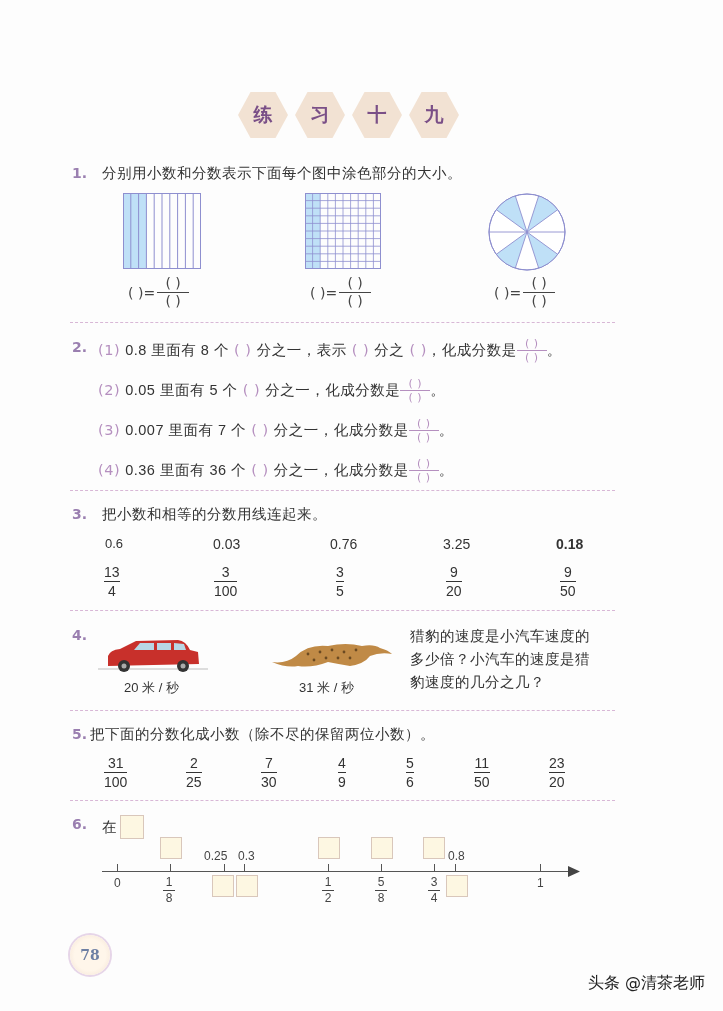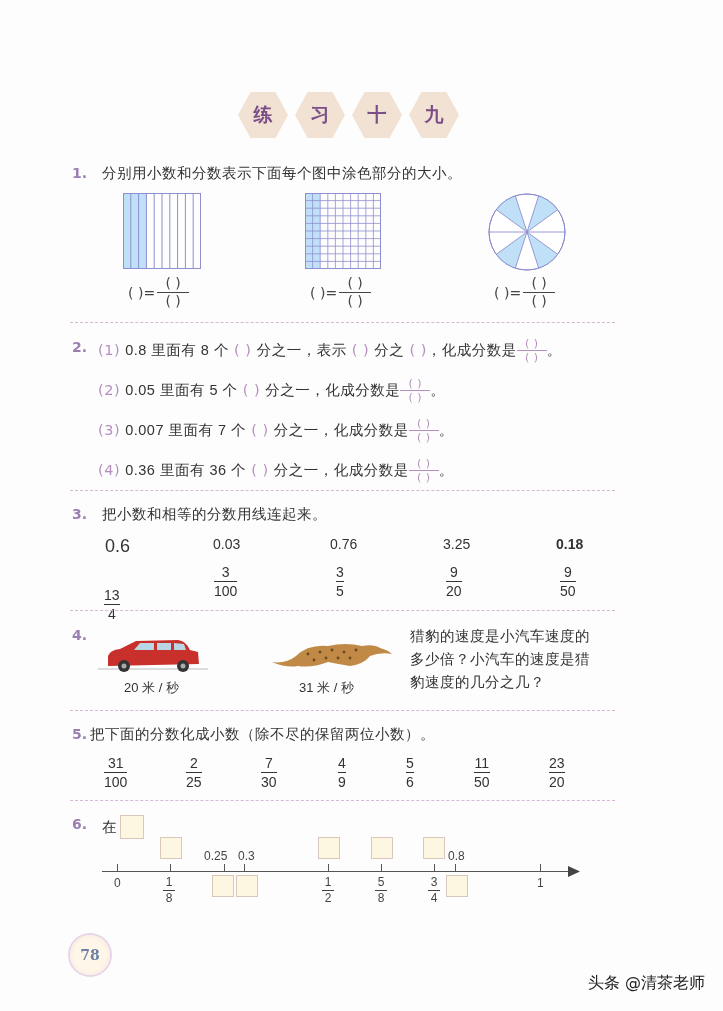--- a/index.html
+++ b/index.html
@@ -187,27 +187,27 @@
       <span class="bar"></span>
       <span>(  )</span>
     </span><span>。</span>
 </div>
 
 <div class="divider" style="top:490px;"></div>
 
 <div class="qnum" style="left:72px;top:506px;">3.</div>
 <div class="qtext" style="left:102px;top:505px;">把小数和相等的分数用线连起来。</div>
 
-<div class="abs sans" style="left:105px;top:536px;font-size:18px;">0.6</div>
+<div class="abs sans" style="left:105px;top:536px;font-size:13px;">0.6</div>
 <div class="abs sans" style="left:213px;top:536px;font-size:14px;">0.03</div>
 <div class="abs sans" style="left:330px;top:536px;font-size:14px;">0.76</div>
 <div class="abs sans" style="left:443px;top:536px;font-size:14px;">3.25</div>
 <div class="abs sans" style="left:556px;top:536px;font-size:14px;font-weight:bold;">0.18</div>
 
-<div class="frac sans" style="left:104px;top:564px;margin-top:23px;">
+<div class="frac sans" style="left:104px;top:564px;">
     <span>13</span>
     <span class="bar"></span>
     <span>4</span>
   </div>
 <div class="frac sans" style="left:214px;top:564px;">
     <span>3</span>
     <span class="bar"></span>
     <span>100</span>
   </div>
 <div class="frac sans" style="left:336px;top:564px;">

